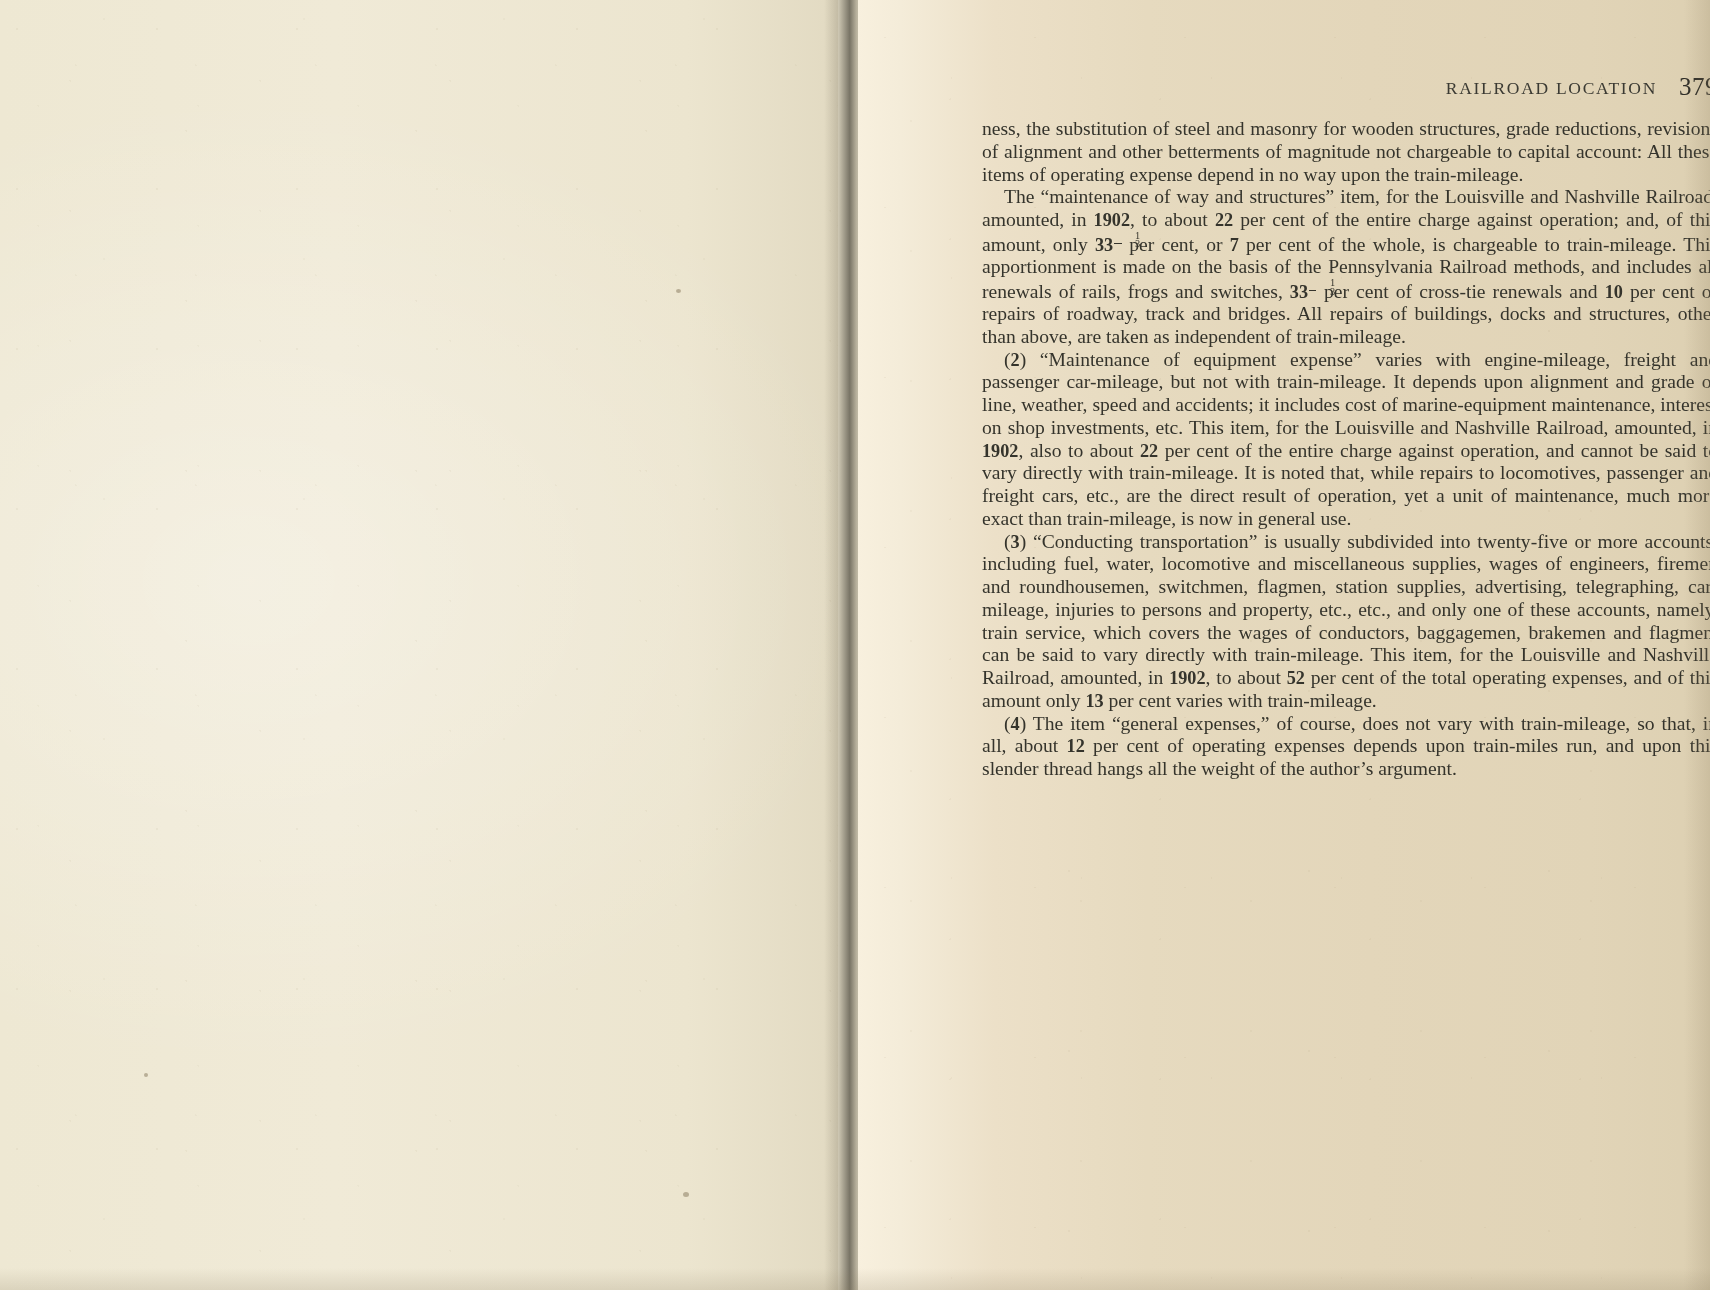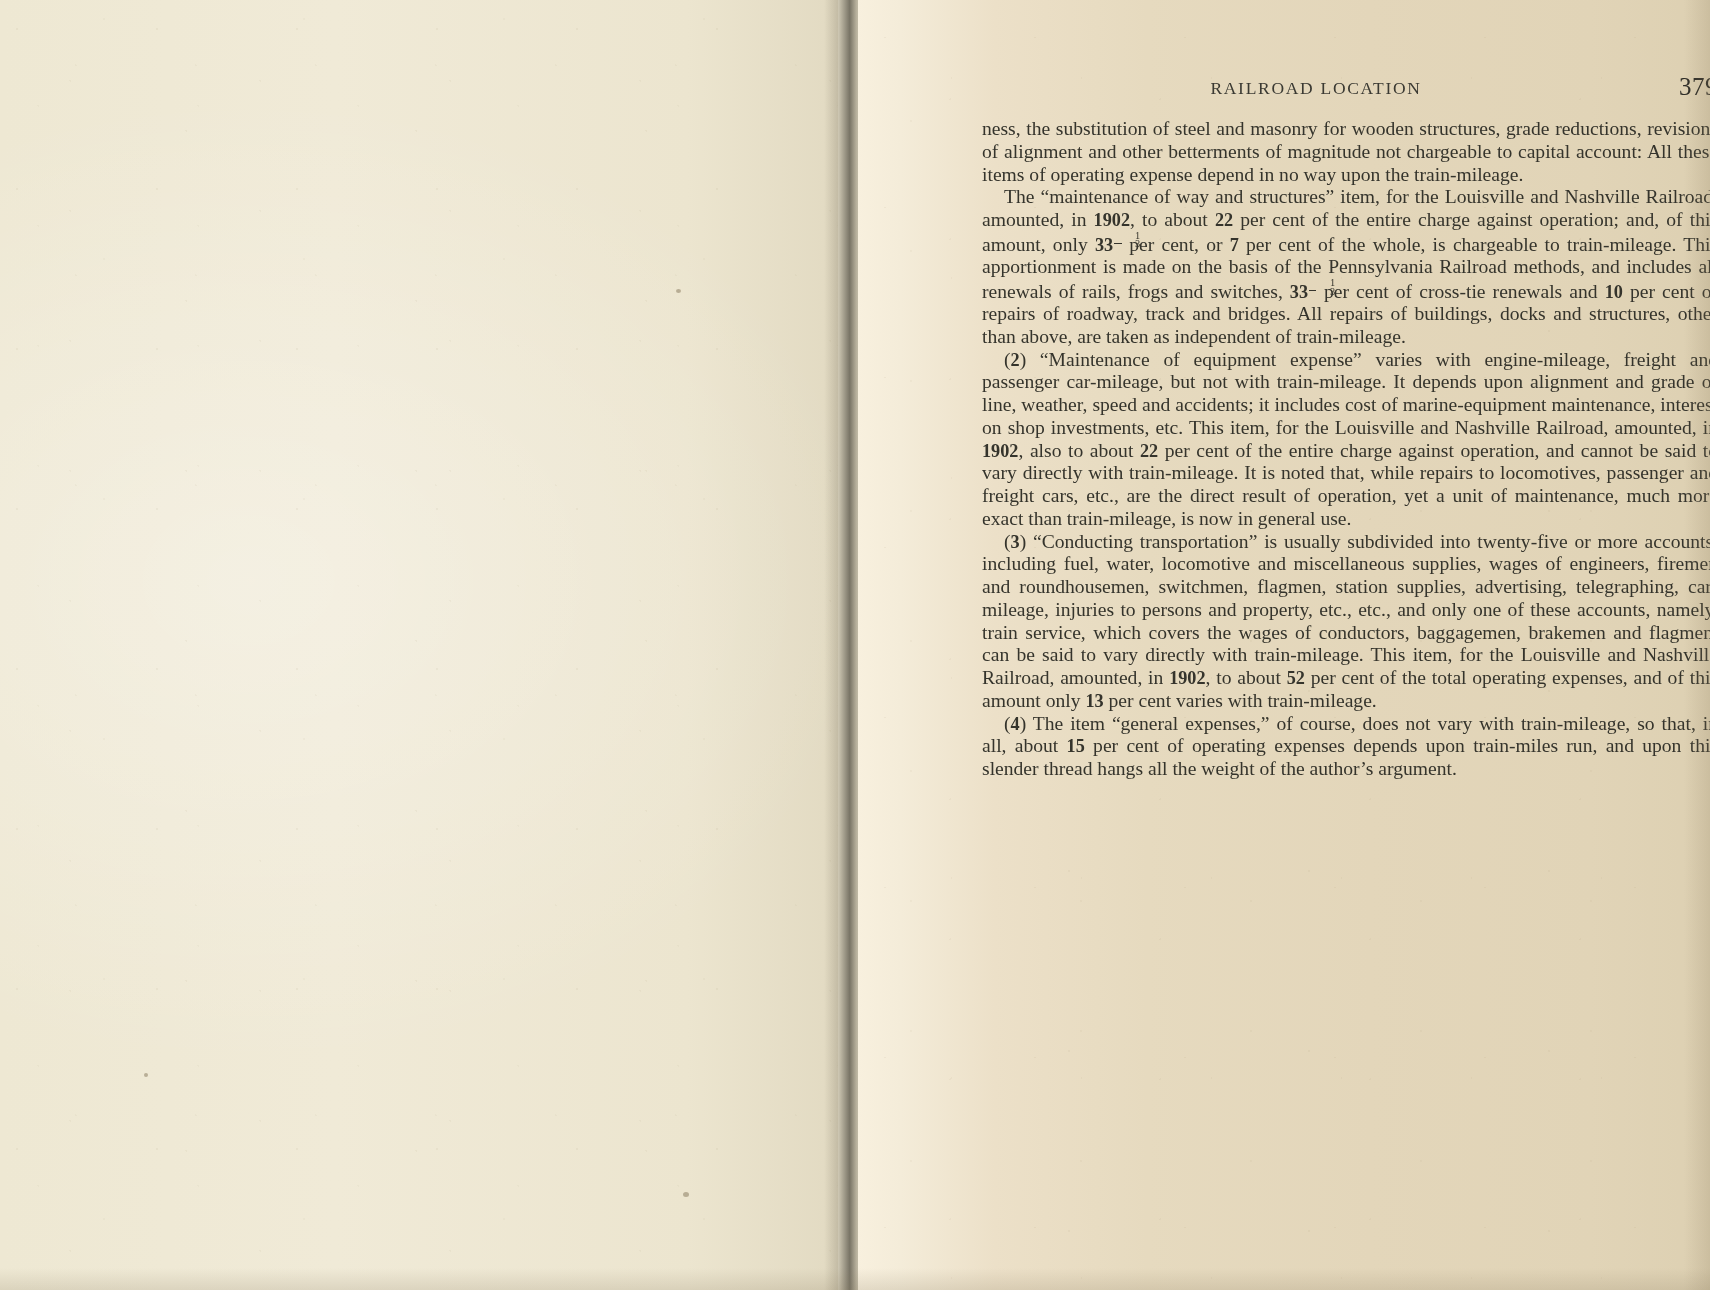--- a/index.html
+++ b/index.html
@@ -100,24 +100,24 @@
   
   .running-head {
     position: absolute;
     left: 124px;
     top: 78px;
     width: 736px;
     height: 26px;
   }
   .rh-title {
     position: absolute;
-    left: 4px;
+    left: 15px;
     top: 0;
     width: 660px;
-    text-align: center;
+    text-align: right;
     font-size: 17.5px;
     letter-spacing: 1.7px;
     color: #3b3a33;
     white-space: nowrap;
   }
   .rh-folio {
     position: absolute;
     right: 0;
     top: -5px;
     font-size: 25px;
@@ -217,20 +217,20 @@
     <div class="running-head">
       <div class="rh-title">RAILROAD  LOCATION</div>
       <div class="rh-folio">379</div>
     </div>
 
     <div class="textblock" id="textblock">
         <p class="noindent">ness, the substitution of steel and masonry for wooden structures, grade reductions, revisions of alignment and other betterments of magnitude not chargeable to capital account: All these items of operating expense depend in no way upon the train-mileage.</p>
         <p>The “maintenance of way and structures” item, for the Louisville and Nashville Railroad, amounted, in <span class="os">1902</span>, to about <span class="os">22</span> per cent of the entire charge against operation; and, of this amount, only <span class="os">33</span><span class="frac"><span class="num">1</span><span class="bar"></span><span class="den">3</span></span> per cent, or <span class="os">7</span> per cent of the whole, is chargeable to train-mileage.  This apportionment is made on the basis of the Pennsylvania Railroad methods, and includes all renewals of rails, frogs and switches, <span class="os">33</span><span class="frac"><span class="num">1</span><span class="bar"></span><span class="den">3</span></span> per cent of cross-tie renewals and <span class="os">10</span> per cent of repairs of roadway, track and bridges.  All repairs of buildings, docks and structures, other than above, are taken as independent of train-mileage.</p>
         <p>(<span class="os">2</span>)  “Maintenance of equipment expense” varies with engine-mileage, freight and passenger car-mileage, but not with train-mileage. It depends upon alignment and grade of line, weather, speed and accidents; it includes cost of marine-equipment maintenance, interest on shop investments, etc.  This item, for the Louisville and Nashville Railroad, amounted, in <span class="os">1902</span>, also to about <span class="os">22</span> per cent of the entire charge against operation, and cannot be said to vary directly with train-mileage.  It is noted that, while repairs to locomotives, passenger and freight cars, etc., are the direct result of operation, yet a unit of maintenance, much more exact than train-mileage, is now in general use.</p>
         <p>(<span class="os">3</span>)  “Conducting transportation” is usually subdivided into twenty-five or more accounts, including fuel, water, locomotive and miscellaneous supplies, wages of engineers, firemen and roundhousemen, switchmen, flagmen, station supplies, advertising, telegraphing, car-mileage, injuries to persons and property, etc., etc., and only one of these accounts, namely, train service, which covers the wages of conductors, baggagemen, brakemen and flagmen, can be said to vary directly with train-mileage.  This item, for the Louisville and Nashville Railroad, amounted, in <span class="os">1902</span>, to about <span class="os">52</span> per cent of the total operating expenses, and of this amount only <span class="os">13</span> per cent varies with train-mileage.</p>
-        <p>(<span class="os">4</span>)  The item “general expenses,” of course, does not vary with train-mileage, so that, in all, about <span class="os">15</span> per cent of operating expenses depends upon train-miles run, and upon this slender thread hangs all the weight of the author’s argument.</p>
+        <p>(<span class="os">4</span>)  The item “general expenses,” of course, does not vary with train-mileage, so that, in all, about <span class="os">12</span> per cent of operating expenses depends upon train-miles run, and upon this slender thread hangs all the weight of the author’s argument.</p>
       </div>
 
     <div class="edge-right"></div>
   </div>
 
   <div class="edge-bottom"></div>
 </div>
 
 </body></html>

